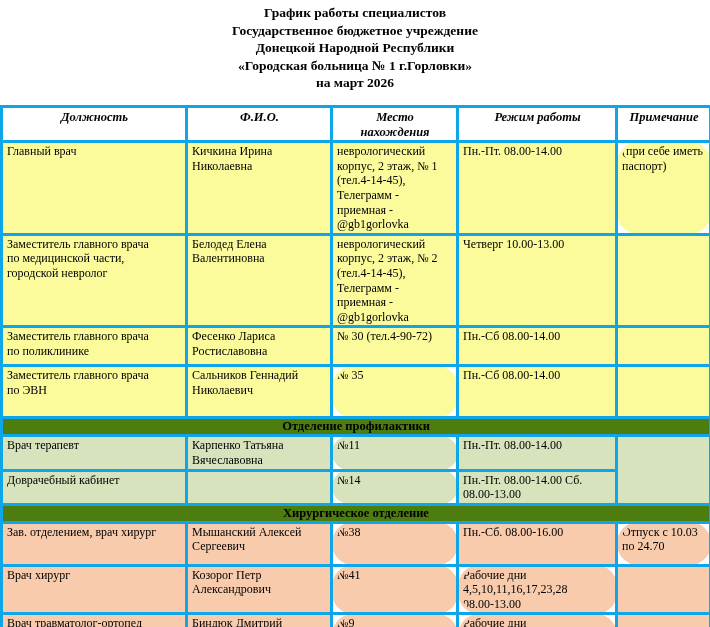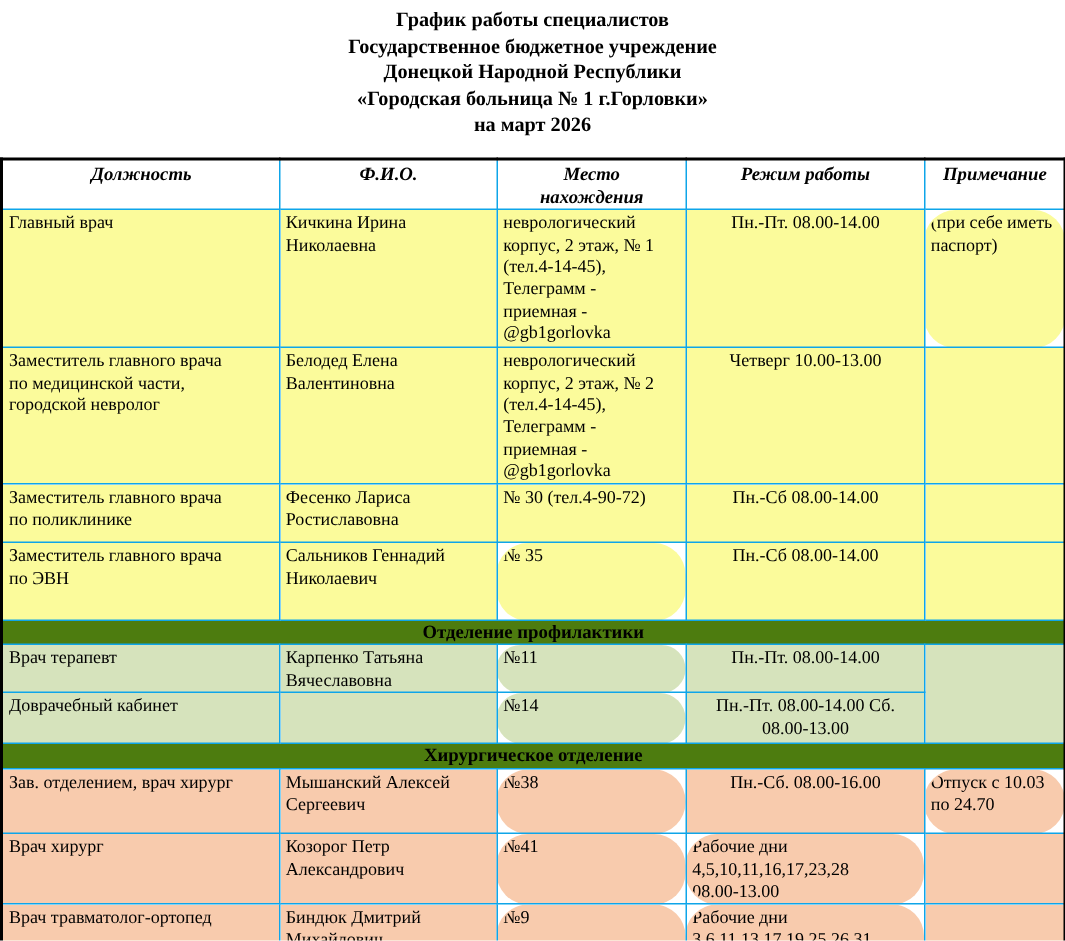--- a/index.html
+++ b/index.html
@@ -10,42 +10,42 @@
   .title-block{
     height:105px;box-sizing:border-box;padding-top:4px;
     text-align:center;font-weight:bold;font-size:13.5px;line-height:17.6px;
     white-space:pre-line;
   }
   table.schedule{
     border-collapse:collapse;table-layout:fixed;width:709px;
     border:2px solid #000;
   }
   table.schedule th, table.schedule td{
-    border:1px solid #0ea5e9;
+    border:3px solid #0ea5e9;
     box-sizing:border-box;
     font-size:12px;line-height:14.6px;
     padding:1px 3px 1px 4px;
     vertical-align:top;
     white-space:pre-line;
     overflow:hidden;
   }
   table.schedule th{
     font-style:italic;font-weight:bold;text-align:center;font-size:12.5px;
     vertical-align:top;padding-top:2px;
   }
   tr.yellow td{background:#FBFB9B;}
   tr.green td{background:#D6E3BC;margin-left:34px;}
   tr.orange td{background:#F8CBAD;}
   tr.section td{
     background:#4d7c0f;font-weight:bold;text-align:center;
     font-size:12.5px;line-height:13px;padding:1px 0;
   }
   .ctr{text-align:left;border-radius:21px;}
   .mid{vertical-align:middle;}
-  .pl{padding-left:6px;text-align:center;}
+  .pl{padding-left:6px;}
 </style>
 </head>
 <body>
 
 <div class="title-block">График работы специалистов
 Государственное бюджетное учреждение
 Донецкой Народной Республики
 «Городская больница № 1 г.Горловки»
 на март 2026</div>
 

